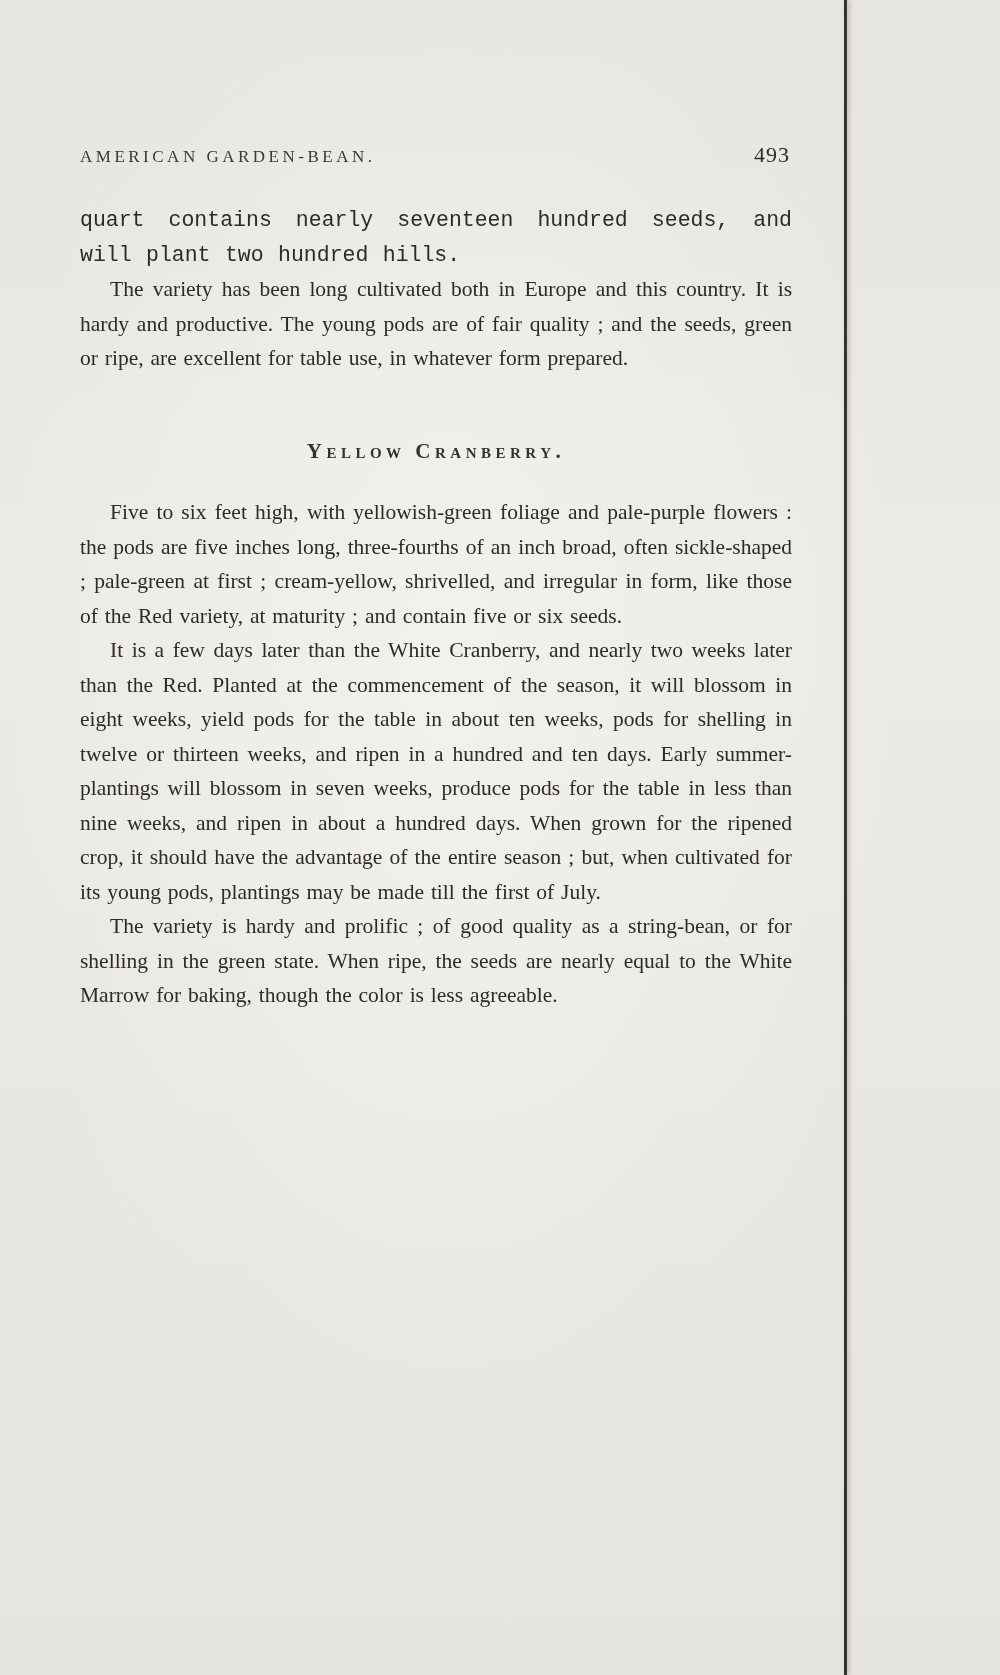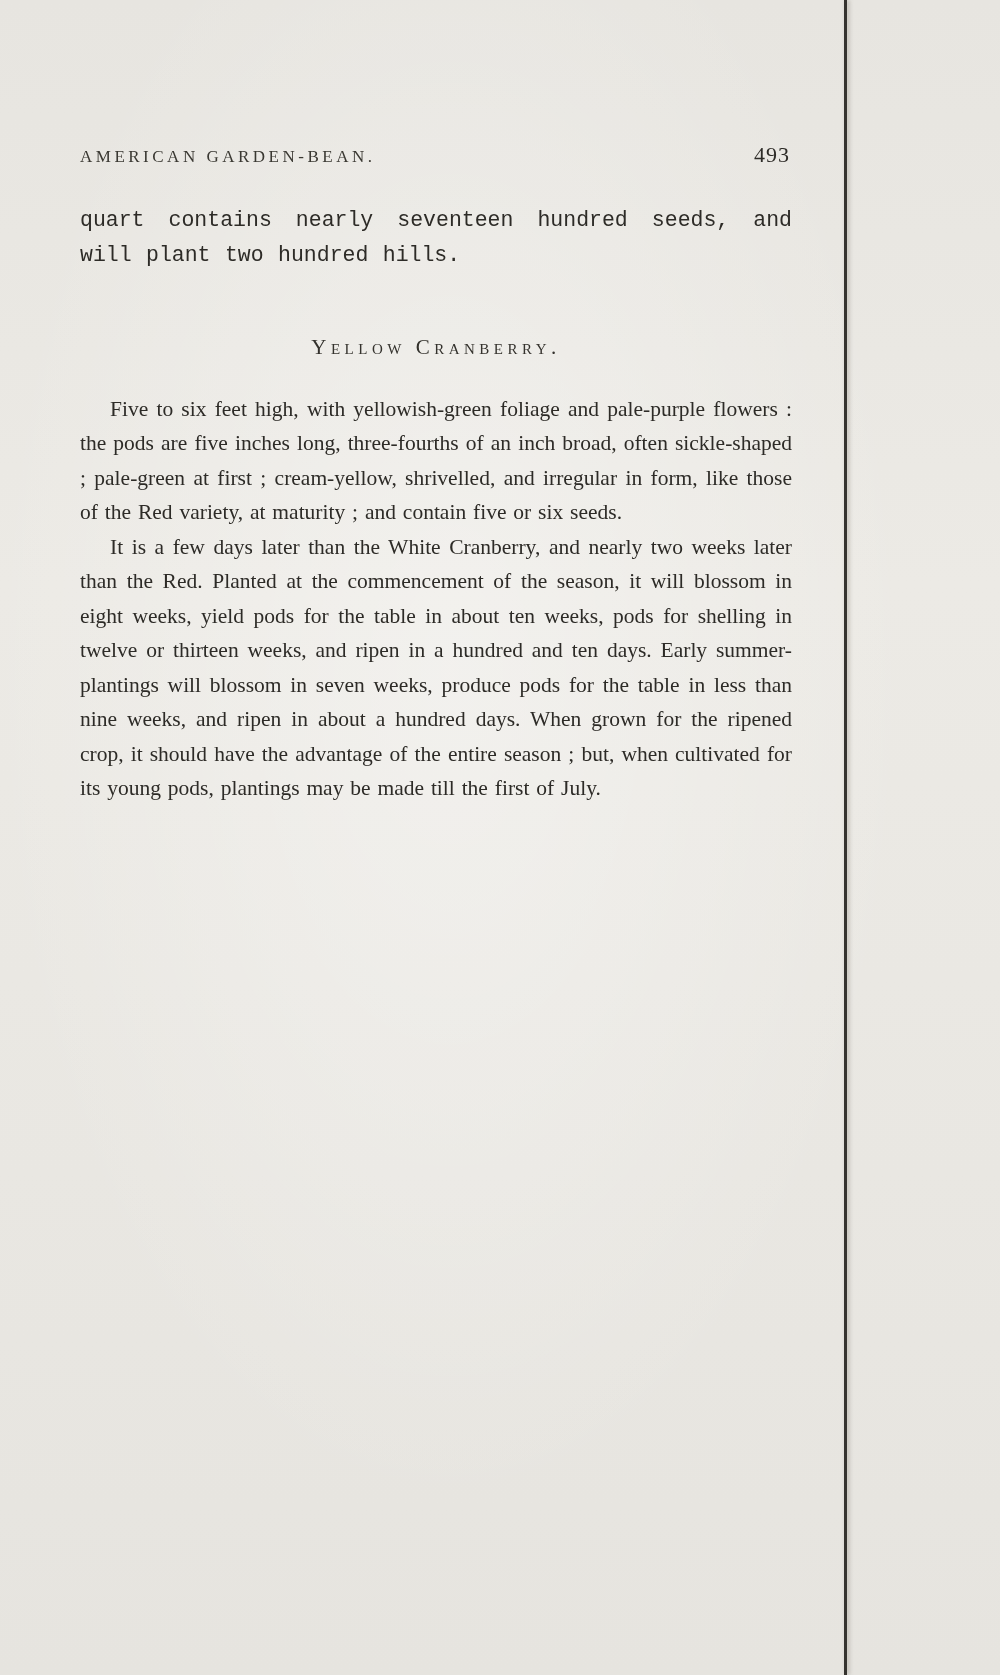--- a/index.html
+++ b/index.html
@@ -71,21 +71,21 @@
     word-spacing: 1.5px;
   }
   .para.no-indent {
     text-indent: 0;
     font-family: Liberation Mono, monospace;
   }
   .section-heading {
     margin: 58px 0 27px 0;
     text-align: center;
     font-size: 21px;
-    font-weight: 400;
+    font-weight: 700;
     font-variant: small-caps;
     letter-spacing: 4.5px;
     color: #34322d;
   }
 </style>
 </head>
 <body>
 
 <div class="page">
 
@@ -93,24 +93,26 @@
 
   <header class="running-header">
     <span class="running-title">AMERICAN GARDEN-BEAN.</span>
     <span class="page-number">493</span>
   </header>
 
   <main class="text-block">
 
     <p class="para no-indent">quart contains nearly seventeen hundred seeds, and will plant two hundred hills.</p>
 
+    <p class="para">The variety has been long cultivated both in Europe and this country.  It is hardy and productive.  The young pods are of fair quality ; and the seeds, green or ripe, are excellent for table use, in whatever form prepared.</p>
 
     <h2 class="section-heading">Yellow Cranberry.</h2>
 
     <p class="para">Five to six feet high, with yellowish-green foliage and pale-purple flowers :  the pods are five inches long, three-fourths of an inch broad, often sickle-shaped ; pale-green at first ; cream-yellow, shrivelled, and irregular in form, like those of the Red variety, at maturity ; and contain five or six seeds.</p>
 
     <p class="para">It is a few days later than the White Cranberry, and nearly two weeks later than the Red.  Planted at the commencement of the season, it will blossom in eight weeks, yield pods for the table in about ten weeks, pods for shelling in twelve or thirteen weeks, and ripen in a hundred and ten days.  Early summer-plantings will blossom in seven weeks, produce pods for the table in less than nine weeks, and ripen in about a hundred days.  When grown for the ripened crop, it should have the advantage of the entire season ; but, when cultivated for its young pods, plantings may be made till the first of July.</p>
 
 
+    <p class="para">The variety is hardy and prolific ;  of good quality as a string-bean, or for shelling in the green state.  When ripe, the seeds are nearly equal to the White Marrow for baking, though the color is less agreeable.</p>
 
   </main>
 
 </div>
 
 </body></html>

